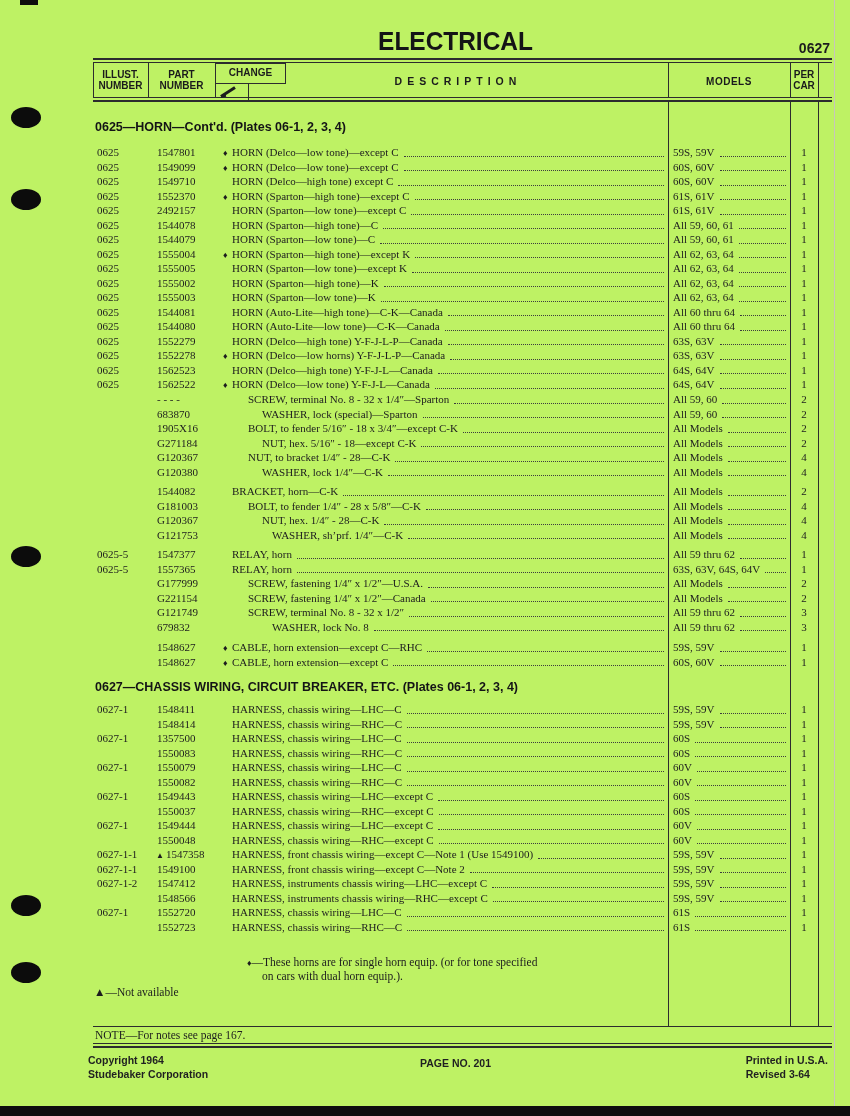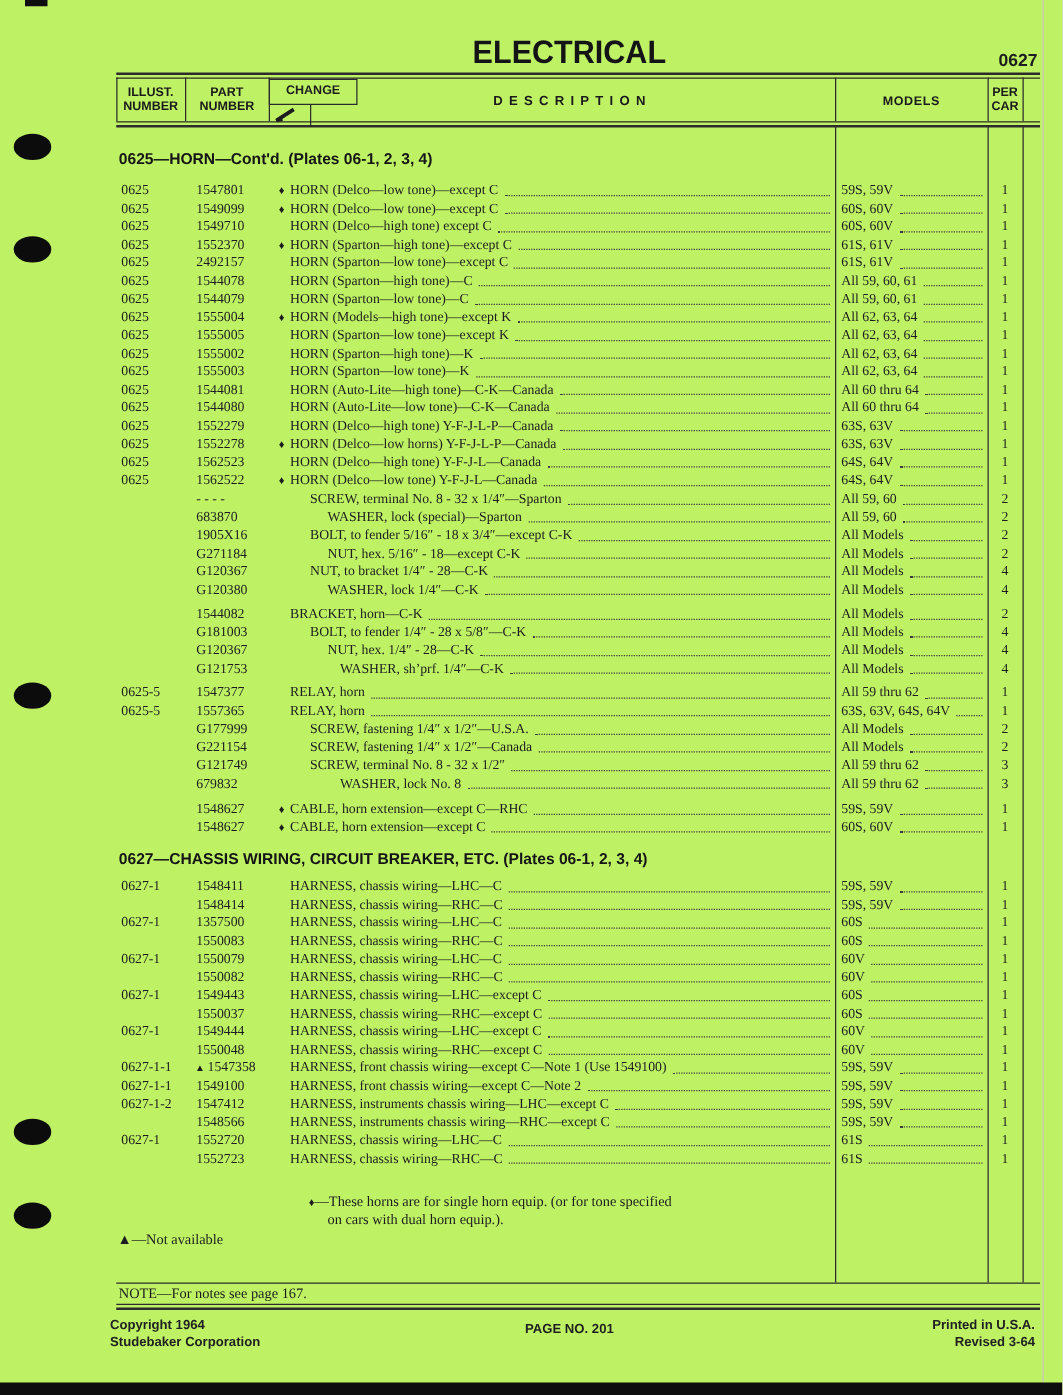--- a/index.html
+++ b/index.html
@@ -206,21 +206,21 @@
         <span class="mtext">All 59, 60, 61</span>
         <span class="leader"></span>
       </div>
       <div class="c-pc">1</div>
     </div>
 
     <div class="row">
       <div class="c-il">0625</div>
       <div class="c-pn"><span class="pmark"></span><span>1555004</span></div>
       <div class="c-de">
-        <span class="dwrap ind0"><span class="dmark">♦</span><span>HORN (Models—high tone)—except K</span></span>
+        <span class="dwrap ind0"><span class="dmark">♦</span><span>HORN (Sparton—high tone)—except K</span></span>
         <span class="leader"></span>
       </div>
       <div class="c-mo">
         <span class="mtext">All 62, 63, 64</span>
         <span class="leader"></span>
       </div>
       <div class="c-pc">1</div>
     </div>
 
     <div class="row">
@@ -840,18 +840,18 @@
   <div class="hline" style="left:93px;width:739px;top:1026px;"></div>
   <div class="note-line">NOTE—For notes see page 167.</div>
   <div class="hline" style="left:93px;width:739px;top:1043px;"></div>
   <div class="hline" style="left:93px;width:739px;top:1046px;height:2px;"></div>
 
   <div class="footer" style="left:88px;top:1053px;">
     <div>Copyright 1964</div>
     <div>Studebaker Corporation</div>
   </div>
   <div class="footer" style="left:93px;width:725px;top:1056px;text-align:center;">PAGE NO. 201</div>
-  <div class="footer" style="right:22px;top:1053px;text-align:right;">
+  <div class="footer" style="right:22px;top:1053px;text-align:left;">
     <div>Printed in U.S.A.</div>
     <div>Revised 3-64</div>
   </div>
 
 </div>
 
 </body></html>

